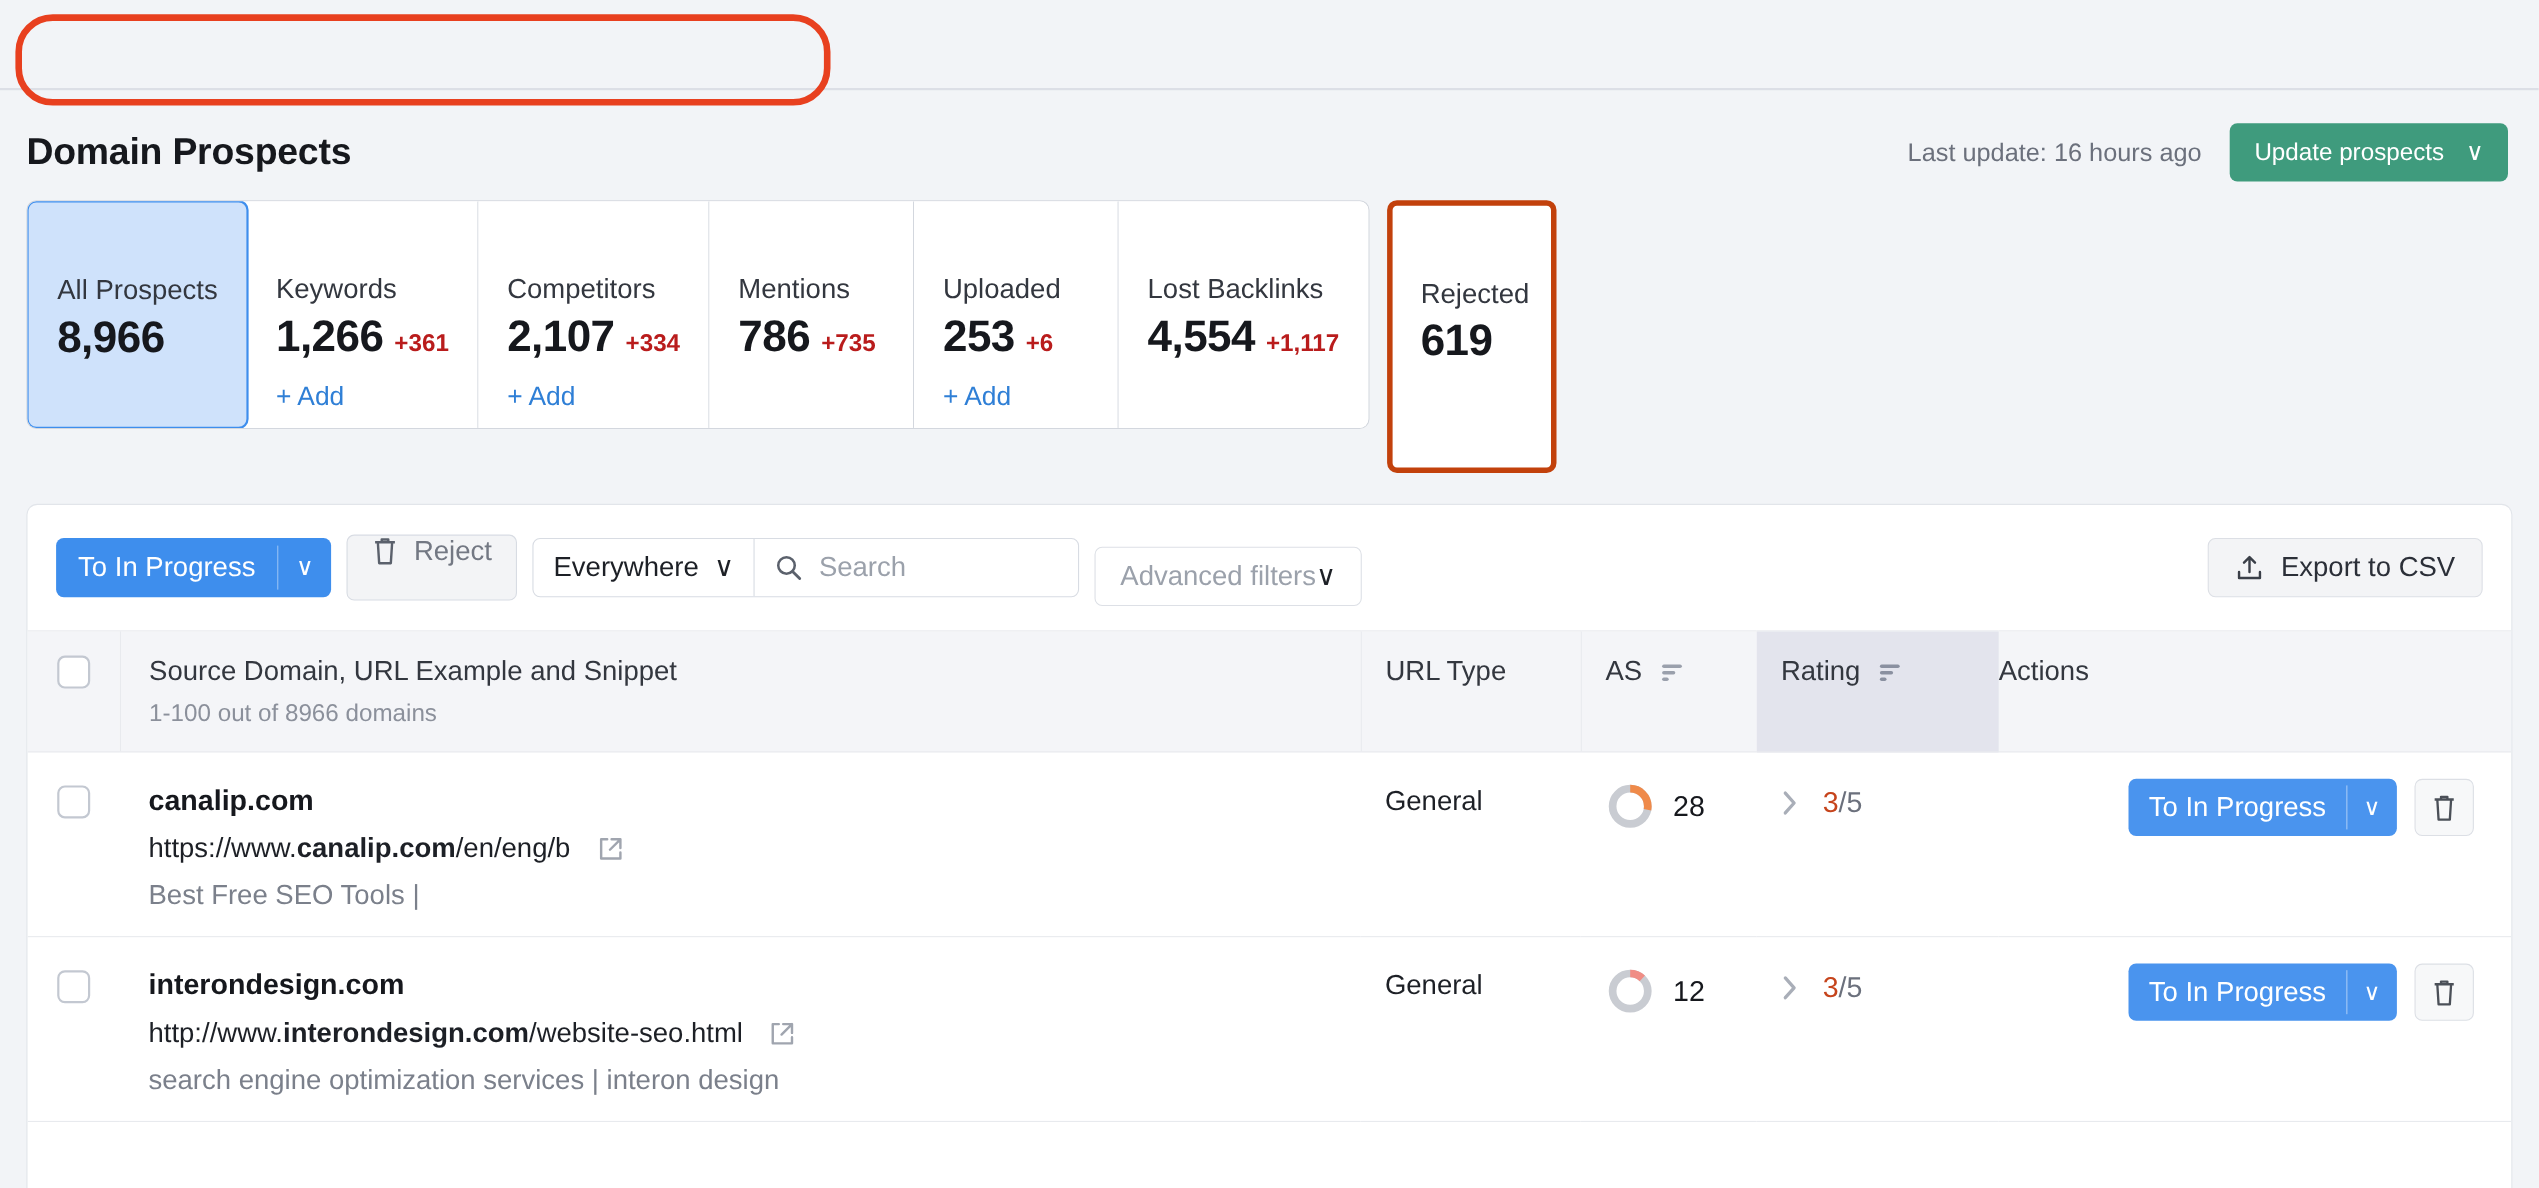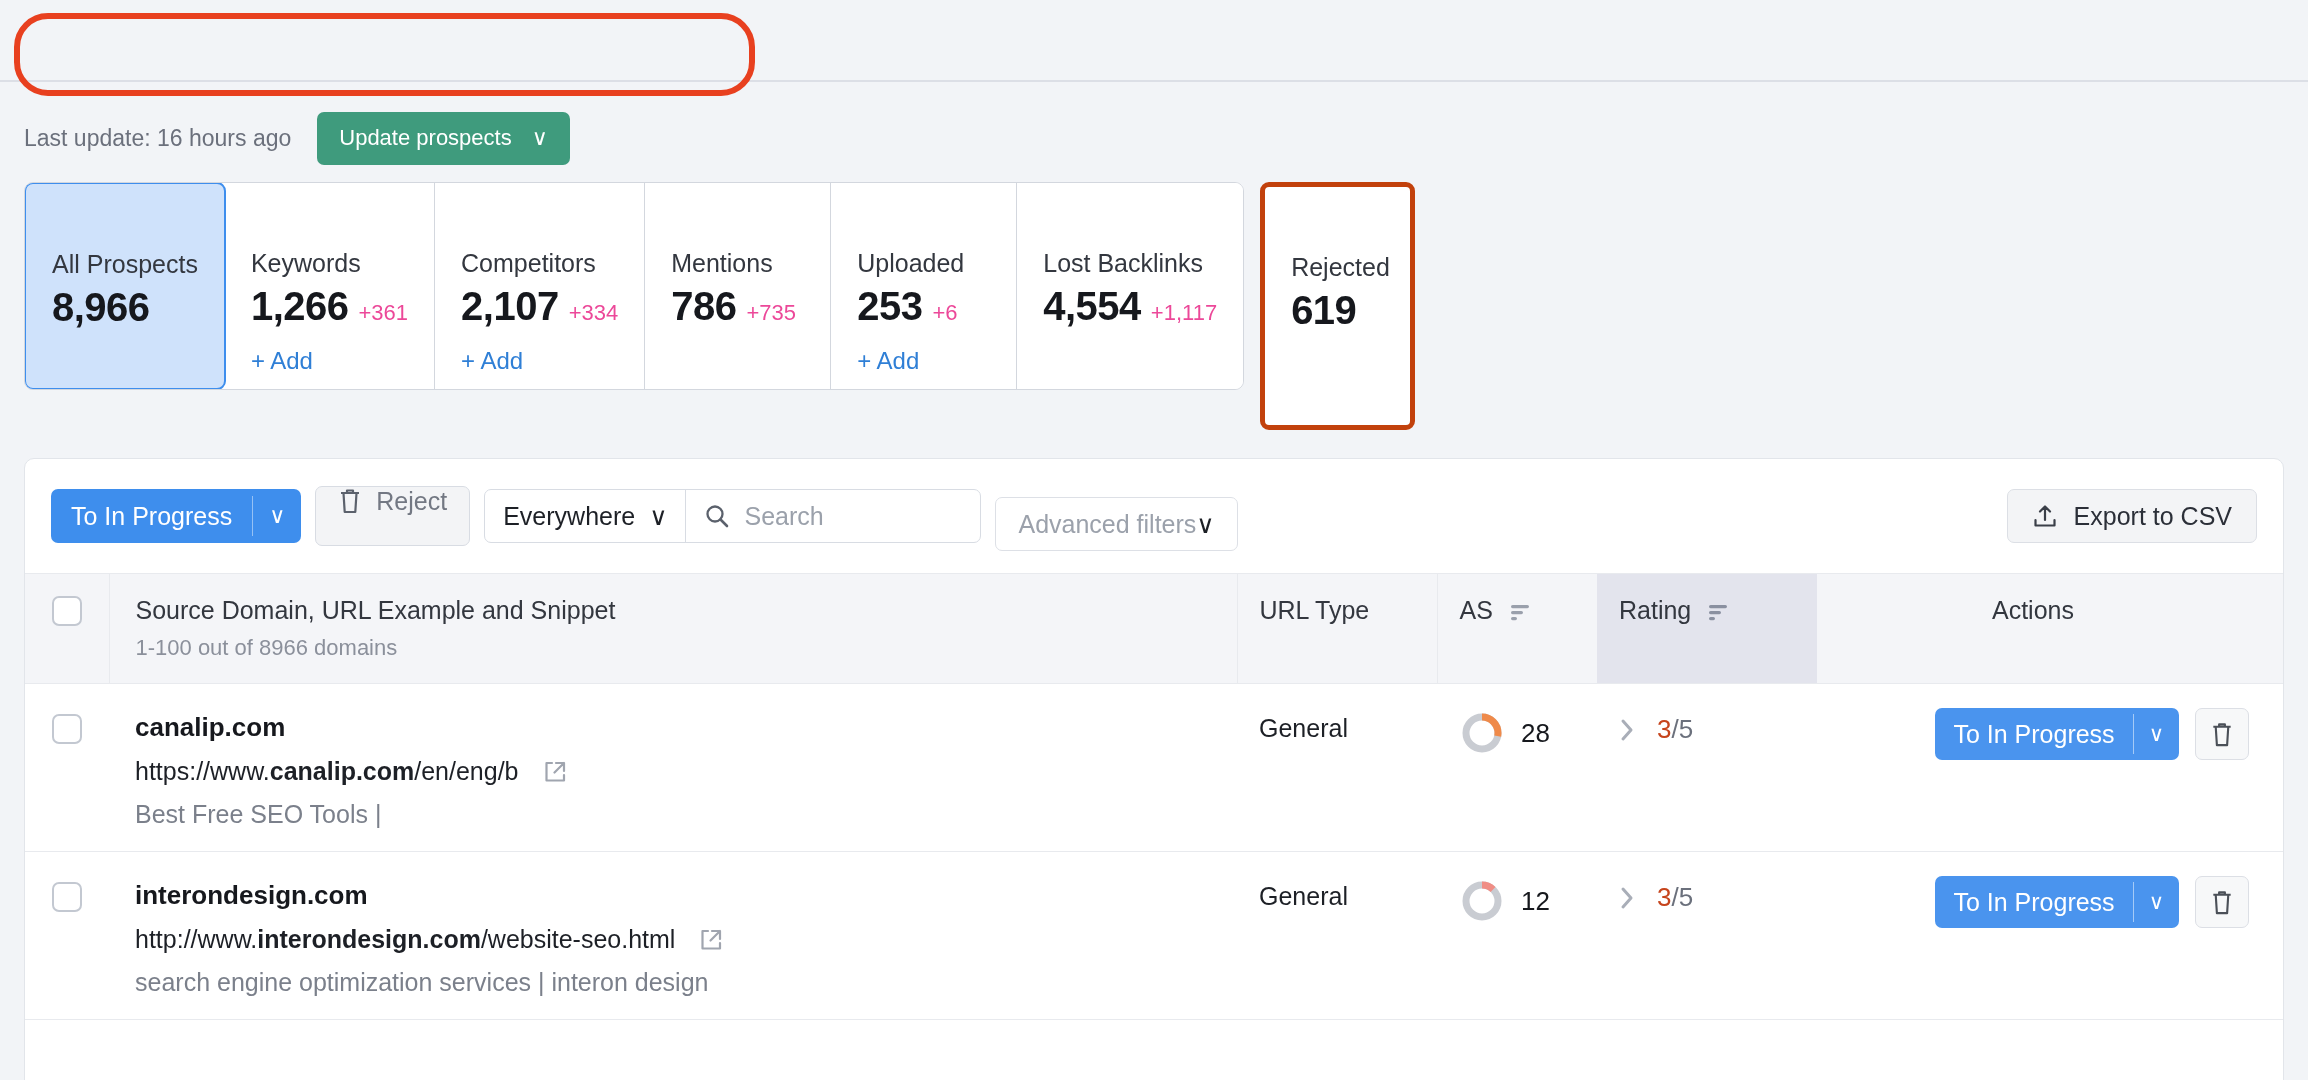--- a/index.html
+++ b/index.html
@@ -123,21 +123,21 @@
     margin-bottom: 6px;
     margin-top: 44px;
   }
   .stat-numrow { display: flex; align-items: baseline; gap: 10px; }
   .stat-value {
     font-size: 40px;
     font-weight: bold;
     color: #16181d;
     letter-spacing: -0.5px;
   }
-  .stat-delta { font-size: 22px; color: #ec4899; }
+  .stat-delta { font-size: 22px; color: #b91c1c; font-weight: bold; }
   .stat-add {
     margin-top: 18px;
     font-size: 24px;
     color: #2f7fd6;
     cursor: pointer;
     white-space: nowrap;
   }
   .stat-card-solo {
     margin-left: 16px;
     border: 5px solid #c2410c;
@@ -268,21 +268,21 @@
     padding: 22px 0;
     vertical-align: top;
     border-top: 1px solid #e8eaee;
     border-bottom: 1px solid #e8eaee;
   }
   th.c-check { width: 84px; padding-left: 0; }
   th.c-domain { width: 1128px; border-left: 1px solid #e8eaee; padding-left: 26px; }
   th.c-urltype { width: 200px; border-left: 1px solid #e8eaee; padding-left: 22px; }
   th.c-as { width: 160px; border-left: 1px solid #e8eaee; padding-left: 22px; }
   th.c-rating { width: 220px; background: #e3e4ed; padding-left: 22px; }
-  th.c-actions { text-align: center; padding-right: 34px; }
+  th.c-actions { text-align: left; padding-right: 34px; }
   .th-sub { font-size: 22px; color: #8b909b; margin-top: 10px; }
   .sort-icon { display: inline-flex; vertical-align: middle; margin-left: 10px; }
 
   tbody td {
     padding: 0;
     border-bottom: 1px solid #e8eaee;
     vertical-align: top;
     font-size: 25px;
     color: #1d2026;
   }
@@ -336,20 +336,21 @@
   svg { display: block; }
 </style>
 </head>
 <body>
 
 <div class="navbar">
   <div class="annot-rect"></div>
 </div>
 
 <div class="page-header">
+  <div class="page-title">Domain Prospects</div>
   <div class="header-right">
     <span class="last-update">Last update: 16 hours ago</span>
     <button class="update-btn">
       <span>Update prospects</span>
       <span class="caret">∨</span>
     </button>
   </div>
 </div>
 
 <div class="stats-wrap">

